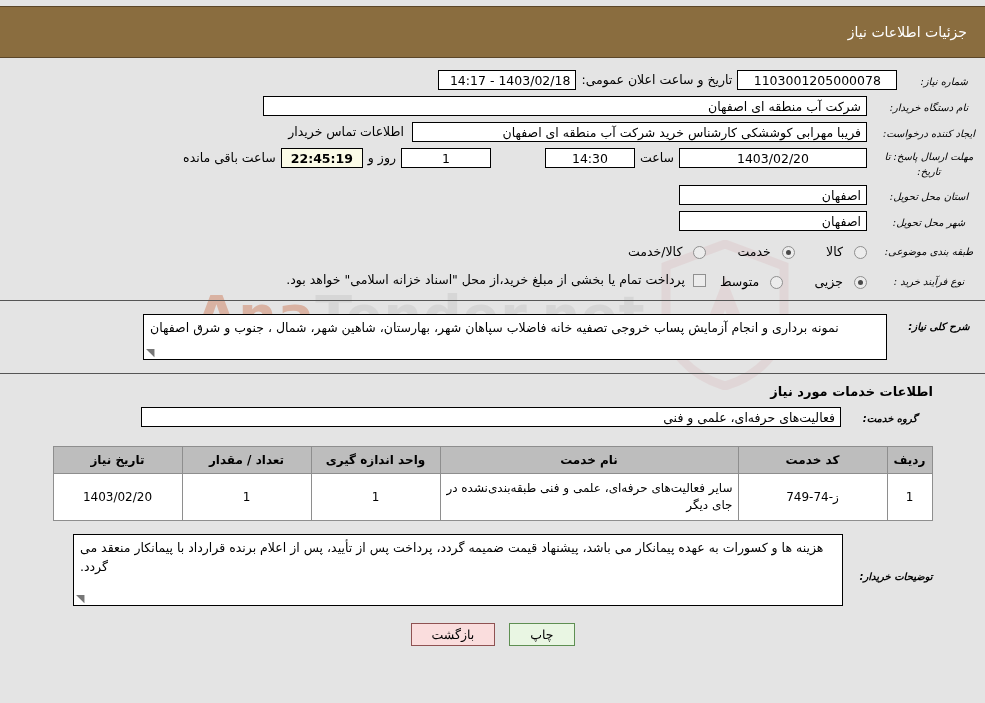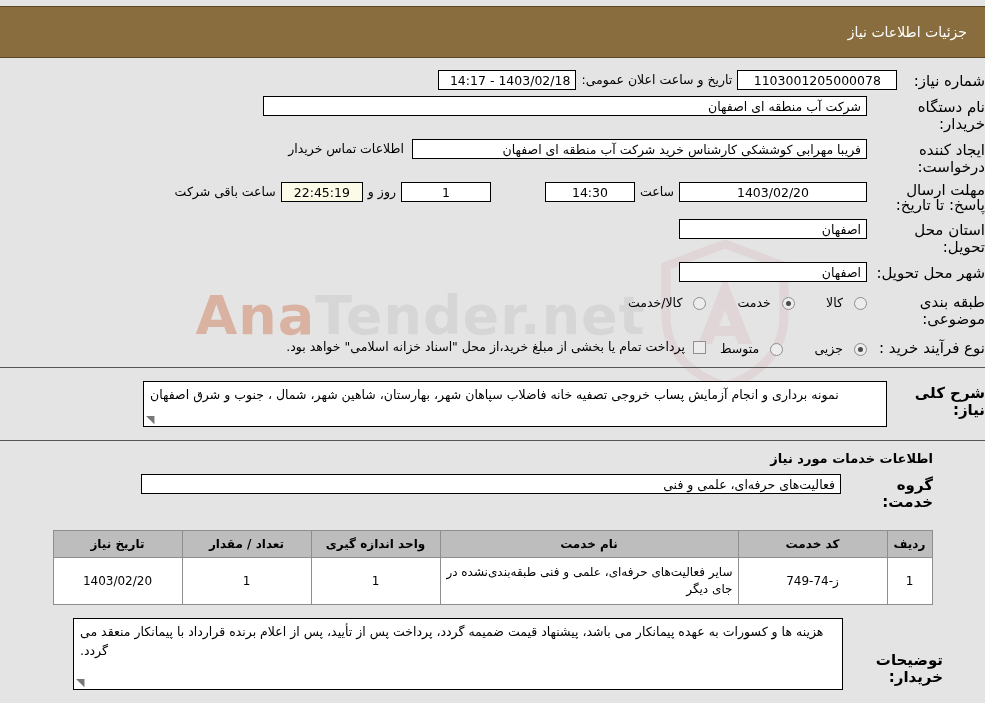--- a/index.html
+++ b/index.html
@@ -68,45 +68,46 @@
     border-bottom: 1px solid #555;
     background: transparent;
   }
 
   .row {
     display: flex;
     align-items: flex-start;
     padding: 3px 0;
   }
   .lbl {
-    font-size: 15px;
-    color: #000;
-    text-align: right;
+    font-size: 10px;
+    color: #000;
+    text-align: center;
     padding-left: 6px;
     box-sizing: border-box;
     line-height: 17px;
     padding-top: 3px;
+    font-style: italic;
   }
   .lbl-w { width: 118px; }
 
   .fld {
     border: 1px solid #000;
     background: #ffffff;
     height: 20px;
     line-height: 20px;
     font-size: 12.5px;
     color: #000;
     padding: 0 5px;
     box-sizing: border-box;
     text-align: center;
     overflow: hidden;
     white-space: nowrap;
   }
   .fld.rt { text-align: right; }
-  .fld.cream { background: #fbfbe7; }
+  .fld.cream { background: #fbfbe7; font-weight: bold; }
 
   .inline-txt {
     font-size: 12.5px;
     line-height: 20px;
     padding: 0 5px;
     white-space: nowrap;
   }
 
   .link {
     color: #000000;
@@ -271,21 +272,21 @@
 
     <div class="row">
       <div class="lbl lbl-w" style="line-height:15px;padding-top:1px;">مهلت ارسال پاسخ: تا تاریخ:</div>
       <div class="fld" style="width:188px;">1403/02/20</div>
       <div class="inline-txt">ساعت</div>
       <div class="fld" style="width:90px;">14:30</div>
       <div style="width:54px;"></div>
       <div class="fld" style="width:90px;">1</div>
       <div class="inline-txt">روز و</div>
       <div class="fld cream" style="width:82px;">22:45:19</div>
-      <div class="inline-txt">ساعت باقی شرکت</div>
+      <div class="inline-txt">ساعت باقی مانده</div>
     </div>
 
     <div class="row">
       <div class="lbl lbl-w">استان محل تحویل:</div>
       <div class="fld rt" style="width:188px;">اصفهان</div>
     </div>
 
     <div class="row">
       <div class="lbl lbl-w">شهر محل تحویل:</div>
       <div class="fld rt" style="width:188px;">اصفهان</div>

